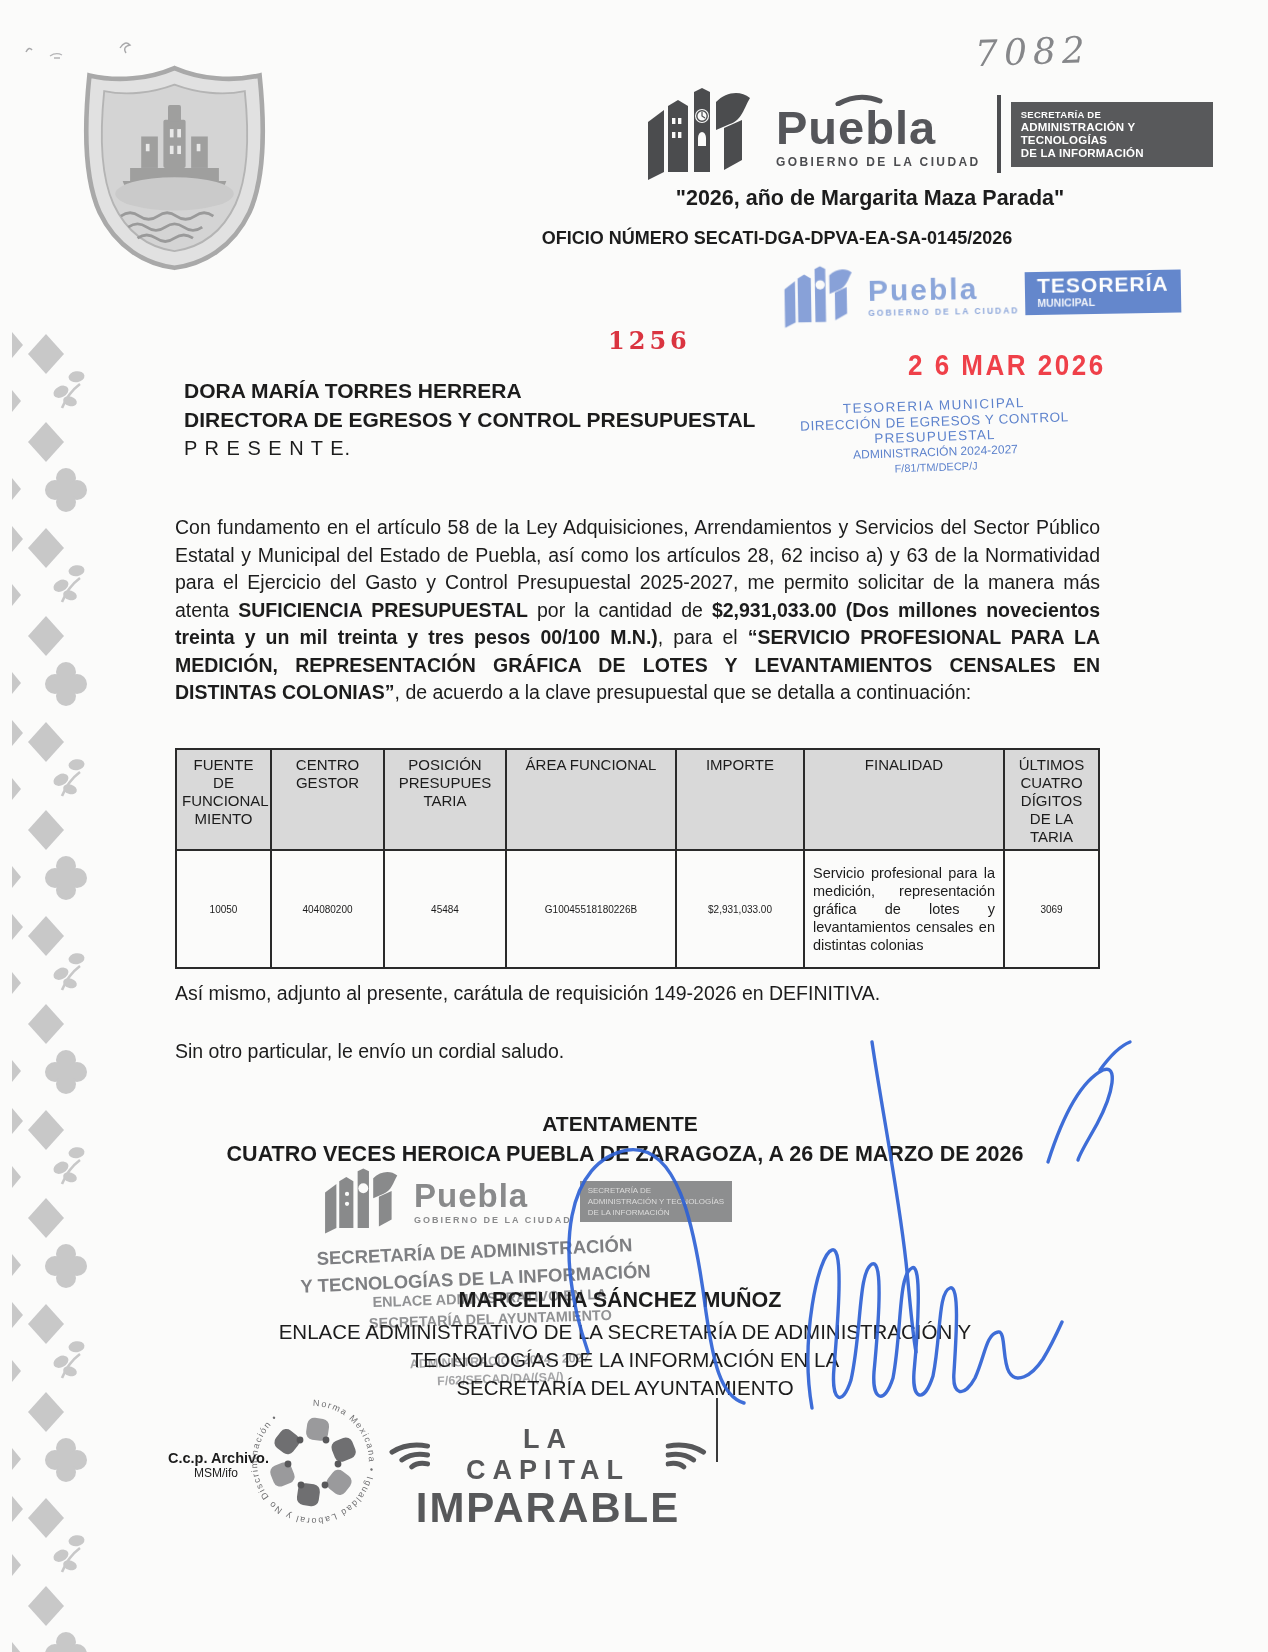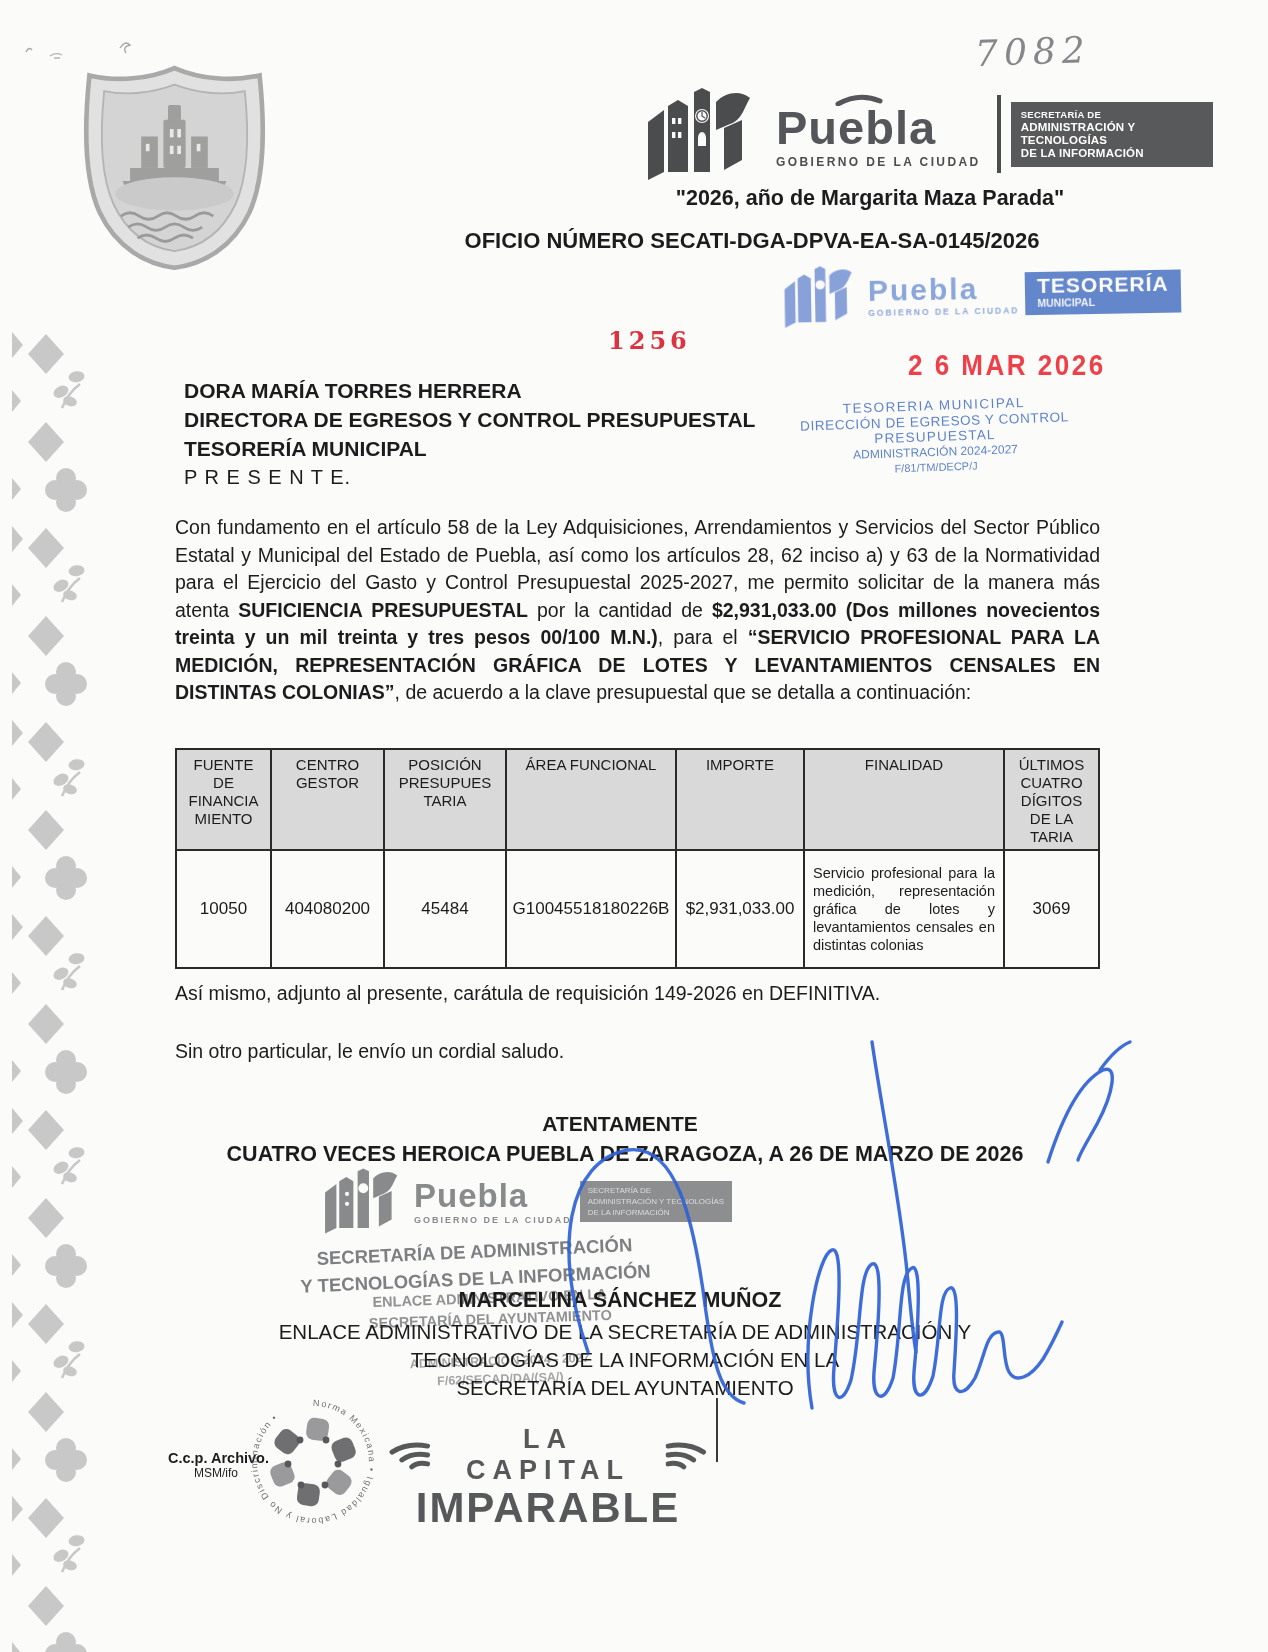--- a/index.html
+++ b/index.html
@@ -25,21 +25,21 @@
   .blue-box{background:#4a73c4;color:#fff;}
   .red-folio{color:#da3440;font-family:"DejaVu Serif",serif;font-weight:bold;letter-spacing:4px;}
   .red-date{color:#ef4049;font-weight:bold;letter-spacing:2.5px;}
   .stamp-blur{filter:blur(.6px);opacity:.85;}
   .gray-stamp{color:#7e7f82;font-weight:bold;}
 
   
   table.req{border-collapse:collapse;table-layout:fixed;width:923px;font-size:15px;}
   table.req th,table.req td{border:2px solid #2a2a2a;vertical-align:middle;padding:3px 5px;}
   table.req th{background:#d9d9d9;font-weight:normal;text-align:center;line-height:18px;vertical-align:top;padding-top:6px;}
-  table.req td{text-align:center;font-size:17px;}
+  table.req td{text-align:center;font-size:10px;}
   table.req td.finalidad{text-align:justify;font-size:14.5px;line-height:18px;padding:2px 8px;}
 
   .sig-svg{pointer-events:none;}
   .capital{color:#57585a;font-weight:bold;}
 </style>
 </head>
 <body>
 
 <div id="page">
 
@@ -107,21 +107,21 @@
     </div>
     <div class="logo-divider" style="height:78px;margin:0 10px 0 16px;"></div>
     <div class="sec-box" style="width:182px;">
       <div class="l0">SECRETARÍA DE</div>
       <div class="l1">ADMINISTRACIÓN Y TECNOLOGÍAS</div>
       <div class="l2">DE LA INFORMACIÓN</div>
     </div>
   </div>
 
   <div class="abs b center" style="left:560px;top:186px;width:620px;font-size:21.5px;">"2026, año de Margarita Maza Parada"</div>
-  <div class="abs b center" style="left:392px;top:228px;width:720px;font-size:22px;">OFICIO NÚMERO SECATI-DGA-DPVA-EA-SA-0145/2026</div>
+  <div class="abs b center" style="left:417px;top:228px;width:720px;font-size:18px;">OFICIO NÚMERO SECATI-DGA-DPVA-EA-SA-0145/2026</div>
 
   <div class="abs stamp-blur" style="left:778px;top:262px;transform:rotate(-1deg);">
     <div style="display:flex;align-items:center;">
       <svg width="86" height="64" viewBox="0 0 130 92" style="opacity:.8;">
         <g fill="#5377c9">
           <path d="M10 34 l16 -12 v62 l-16 8 z"></path>
           <path d="M30 18 l10 -6 l10 6 v66 h-20 z"></path>
           <path d="M56 4 l8 -4 l8 4 v80 h-16 z"></path>
           <path d="M78 14 c10 -10 24 -12 34 -4 c-6 10 -8 22 -20 26 l-14 6 z"></path>
           <path d="M86 40 l18 -8 v40 l-18 10 z"></path>
@@ -147,21 +147,20 @@
     <div style="letter-spacing:1.5px;">TESORERIA MUNICIPAL</div>
     <div style="letter-spacing:.6px;">DIRECCIÓN DE EGRESOS Y CONTROL</div>
     <div style="letter-spacing:1.2px;">PRESUPUESTAL</div>
     <div style="font-size:12px;">ADMINISTRACIÓN 2024-2027</div>
     <div style="font-size:11px;">F/81/TM/DECP/J</div>
   </div>
 
   <div class="abs" style="left:184px;top:376px;line-height:29px;">
     <div class="b" style="font-size:21px;">DORA MARÍA TORRES HERRERA</div>
     <div class="b" style="font-size:21px;">DIRECTORA DE EGRESOS Y CONTROL PRESUPUESTAL</div>
-    <div class="b" style="font-size:21px;">TESORERÍA MUNICIPAL</div>
     <div style="font-size:20px;letter-spacing:1px;">P R E S E N T E.</div>
   </div>
 
   <div class="abs just" style="left:175px;top:514px;width:925px;font-size:19.5px;line-height:27.5px;">
     <span>Con fundamento en el artículo 58 de la Ley Adquisiciones, Arrendamientos y Servicios del Sector Público Estatal y Municipal del Estado de Puebla, así como los artículos 28, 62 inciso a) y 63 de la Normatividad para el Ejercicio del Gasto y Control Presupuestal 2025-2027, me permito solicitar de la manera más atenta </span><span class="b">SUFICIENCIA PRESUPUESTAL</span><span> por la cantidad de </span><span class="b">$2,931,033.00 (Dos millones novecientos treinta y un mil treinta y tres pesos 00/100 M.N.)</span><span>, para el </span><span class="b">“SERVICIO PROFESIONAL PARA LA MEDICIÓN, REPRESENTACIÓN GRÁFICA DE LOTES Y LEVANTAMIENTOS CENSALES EN DISTINTAS COLONIAS”</span><span>, de acuerdo a la clave presupuestal que se detalla a continuación:</span>
   </div>
 
   <table class="req abs" style="left:175px;top:748px;">
     <colgroup>
       <col style="width:95px">
@@ -169,21 +168,21 @@
         <col style="width:122px">
         <col style="width:170px">
       <col style="width:128px">
         <col style="width:200px">
         <col style="width:95px">
     </colgroup>
     <tbody>
         <tr>
       <th class="pre">FUENTE
 DE
-FINANCIA
+FUNCIONAL
 MIENTO</th>
       <th class="pre">CENTRO
 GESTOR</th>
       <th class="pre">POSICIÓN
 PRESUPUES
 TARIA</th>
       <th class="pre">ÁREA FUNCIONAL</th>
       <th class="pre">IMPORTE</th>
       <th class="pre">FINALIDAD</th>
       <th class="pre">ÚLTIMOS

